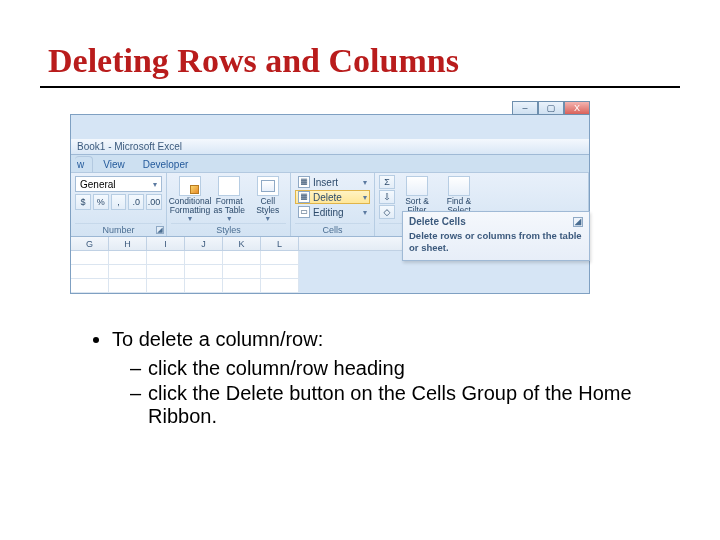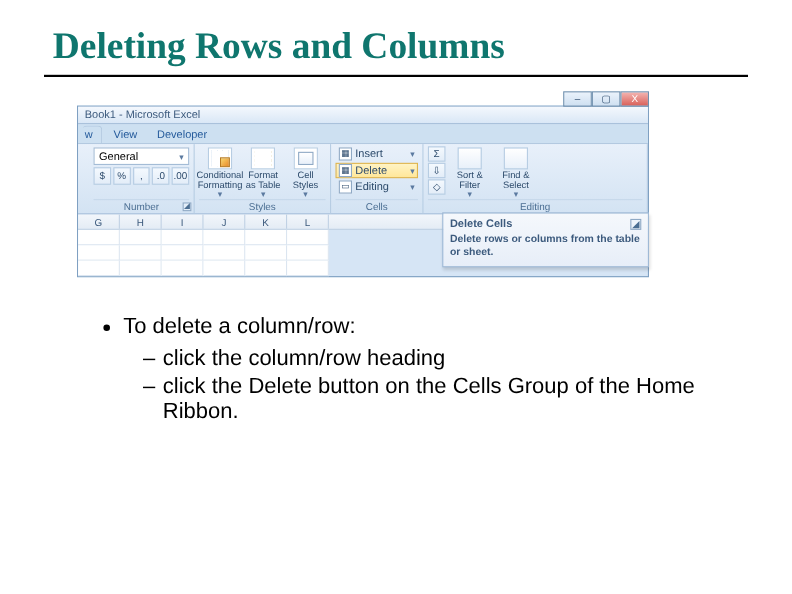--- a/index.html
+++ b/index.html
@@ -12,22 +12,22 @@
     color: #000;
     position: relative;
   }
   .slide {
     padding: 20px 40px 0 40px;
   }
   .title {
     font-family: Georgia, 'Times New Roman', serif;
     font-size: 34px;
     font-weight: bold;
-    color: #0f766e;
-    margin: 4px 0 6px 8px;
+    color: #b91c1c;
+    margin: 22px 0 6px 8px;
   }
   .title-underline {
     height: 2px;
     background: #000;
     margin-bottom: 26px;
   }
 
   
   .excel {
     width: 520px;
@@ -56,20 +56,21 @@
     background: linear-gradient(#f3b4b0,#d9615a);
     color: #fff;
   }
   .excel .titlebar {
     height: 16px;
     background: linear-gradient(#f4f8fd,#d9e7f6);
     border-bottom: 1px solid #9fb9d5;
     display: flex; align-items: center;
     padding-left: 6px;
     color: #3c5a7d;
+    margin-top: 24px;
   }
   .excel .tabs {
     display: flex;
     height: 18px;
     background: #cde0f1;
     border-bottom: 1px solid #b3c9e0;
     align-items: flex-end;
     padding-left: 4px;
     gap: 2px;
   }
@@ -86,21 +87,20 @@
     border-bottom: none;
     border-left: none;
     padding-left: 2px;
   }
 
   .excel .ribbon {
     display: flex;
     height: 64px;
     background: linear-gradient(#e8f0fa,#d3e3f3);
     border-bottom: 1px solid #9cb7d4;
-    padding-left: 10px;
   }
   .excel .group {
     border-right: 1px solid #b7cde3;
     display: flex;
     flex-direction: column;
     align-items: stretch;
     position: relative;
     padding: 2px 4px 0 4px;
   }
   .excel .group .group-label {

